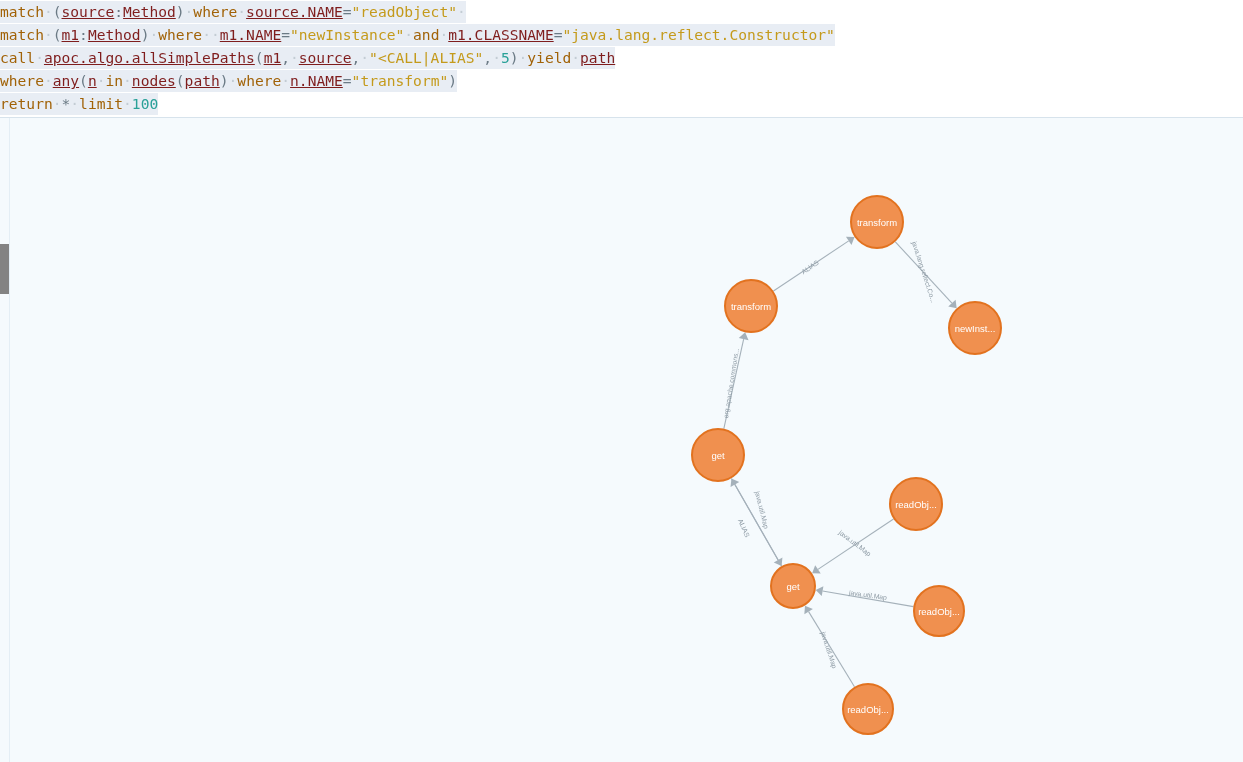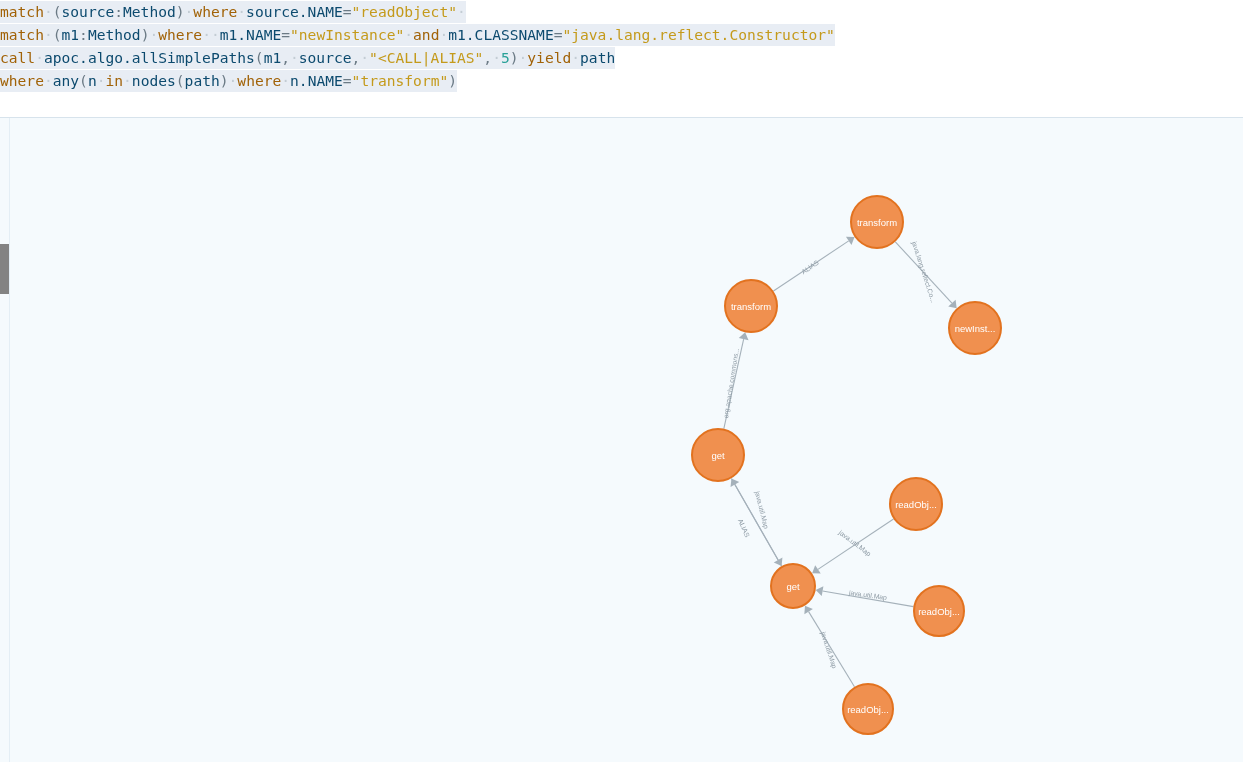--- a/index.html
+++ b/index.html
@@ -35,21 +35,21 @@
   }
   .code-line .hl {
     background: #e8edf4;
     display: inline;
     padding: 2px 0 3px 0;
     box-shadow: 0 0 0 0 transparent;
   }
   .kw   { color: #a16207; }
   .str  { color: #c49a1b; }
   .num  { color: #2aa198; }
-  .ident{ color: #0c4a6e; }
+  .ident{ color: #7f1d1d; text-decoration: underline; }
   .punc { color: #6b7a85; }
   .dot  { color: #c3ccd4; }
 
   
   #divider {
     position: absolute;
     left: 0; top: 117px;
     width: 1243px;
     height: 1px;
     background: #d7e3ec;
@@ -120,20 +120,21 @@
 
 <div id="editor">
   <div class="code-line"><span class="hl"><span class="kw">match</span><span class="dot">·</span><span class="punc">(</span><span class="ident">source</span><span class="punc">:</span><span class="ident">Method</span><span class="punc">)</span><span class="dot">·</span><span class="kw">where</span><span class="dot">·</span><span class="ident">source.NAME</span><span class="punc">=</span><span class="str">"readObject"</span><span class="dot">·</span></span></div>
 
   <div class="code-line"><span class="hl"><span class="kw">match</span><span class="dot">·</span><span class="punc">(</span><span class="ident">m1</span><span class="punc">:</span><span class="ident">Method</span><span class="punc">)</span><span class="dot">·</span><span class="kw">where</span><span class="dot">··</span><span class="ident">m1.NAME</span><span class="punc">=</span><span class="str">"newInstance"</span><span class="dot">·</span><span class="kw">and</span><span class="dot">·</span><span class="ident">m1.CLASSNAME</span><span class="punc">=</span><span class="str">"java.lang.reflect.Constructor"</span></span></div>
 
   <div class="code-line"><span class="hl"><span class="kw">call</span><span class="dot">·</span><span class="ident">apoc.algo.allSimplePaths</span><span class="punc">(</span><span class="ident">m1</span><span class="punc">,</span><span class="dot">·</span><span class="ident">source</span><span class="punc">,</span><span class="dot">·</span><span class="str">"&lt;CALL|ALIAS"</span><span class="punc">,</span><span class="dot">·</span><span class="num">5</span><span class="punc">)</span><span class="dot">·</span><span class="kw">yield</span><span class="dot">·</span><span class="ident">path</span></span></div>
 
   <div class="code-line"><span class="hl"><span class="kw">where</span><span class="dot">·</span><span class="ident">any</span><span class="punc">(</span><span class="ident">n</span><span class="dot">·</span><span class="kw">in</span><span class="dot">·</span><span class="ident">nodes</span><span class="punc">(</span><span class="ident">path</span><span class="punc">)</span><span class="dot">·</span><span class="kw">where</span><span class="dot">·</span><span class="ident">n.NAME</span><span class="punc">=</span><span class="str">"transform"</span><span class="punc">)</span></span></div>
 
+  <div class="code-line"><span class="hl"><span class="kw">return</span><span class="dot">·</span><span class="punc">*</span><span class="dot">·</span><span class="kw">limit</span><span class="dot">·</span><span class="num">100</span></span></div>
 </div>
 
 <div id="divider"></div>
 
 <div id="graph-panel">
   <svg id="graph-svg" width="1243" height="644">
     <g id="rel-layer">
         <g>
           <line x1="773.4653579471218" y1="173.0230947019188" x2="848.7102899925133" y2="122.8598066716578" class="rel-line"></line>
           <polygon points="854.5346420528782,118.97690529808119 851.4837909736394,127.02005814334701 845.9367890113871,118.69955519996857" class="rel-arrow"></polygon>

